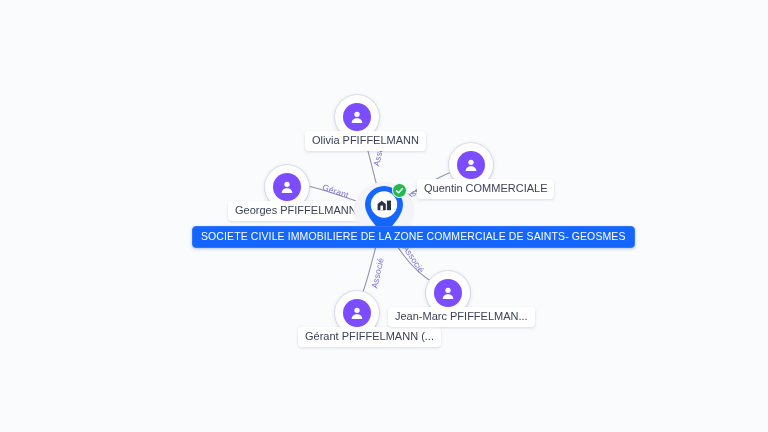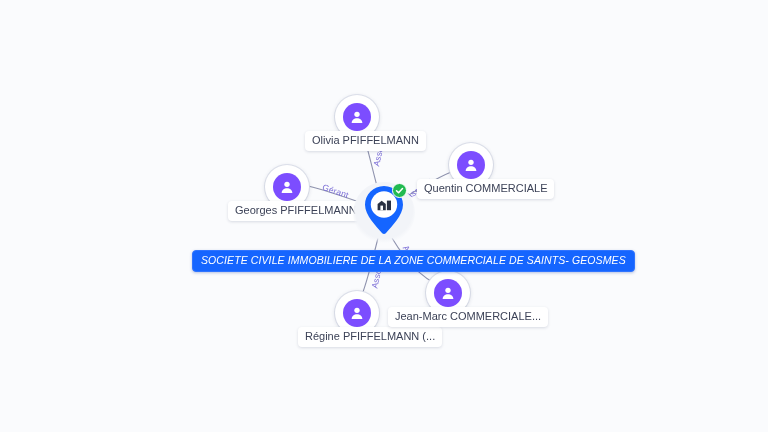--- a/index.html
+++ b/index.html
@@ -185,46 +185,46 @@
   <div class="node-label" style="left:228px; top:201px;">Georges PFIFFELMANN</div>
 
   <div class="person-node" style="left:335px; top:291px;">
     <span class="avatar-circle">
       <svg width="16" height="16" viewBox="0 0 24 24" fill="#ffffff">
         <circle cx="12" cy="8" r="4"></circle>
         <path d="M4 21c0-4.4 3.6-7 8-7s8 2.6 8 7z"></path>
       </svg>
     </span>
   </div>
-  <div class="node-label" style="left:298px; top:327px;">Régine PFIFFELMANN (...</div>
+  <div class="node-label" style="left:298px; top:327px;">Gérant PFIFFELMANN (...</div>
 
   <div class="person-node" style="left:426px; top:271px;">
     <span class="avatar-circle">
       <svg width="16" height="16" viewBox="0 0 24 24" fill="#ffffff">
         <circle cx="12" cy="8" r="4"></circle>
         <path d="M4 21c0-4.4 3.6-7 8-7s8 2.6 8 7z"></path>
       </svg>
     </span>
   </div>
-  <div class="node-label" style="left:388px; top:307px;">Jean-Marc COMMERCIALE...</div>
+  <div class="node-label" style="left:388px; top:307px;">Jean-Marc PFIFFELMAN...</div>
 
   <div class="company-node" style="left:353px; top:182px;">
     <div class="pin-wrap">
       <svg width="44" height="52" viewBox="0 0 44 52" xmlns="http://www.w3.org/2000/svg">
         <path d="M22 2 C11.5 2 3 10.4 3 20.8 C3 31.5 14.5 42.5 20.2 49.2 C21.2 50.3 22.8 50.3 23.8 49.2 C29.5 42.5 41 31.5 41 20.8 C41 10.4 32.5 2 22 2 Z" fill="#1565ff"></path>
         <circle cx="22" cy="20.5" r="13.2" fill="#ffffff"></circle>
         <g fill="#2a3142">
           <path d="M15.6 26.2 v-6.1 l4.1-3.3 l4.1 3.3 v6.1 z"></path>
           <rect x="24.9" y="16.6" width="4.1" height="9.6"></rect>
           <rect x="18.4" y="21.6" width="2.6" height="4.6" fill="#ffffff"></rect>
         </g>
       </svg>
       <span class="verified-badge">
         <svg width="9" height="9" viewBox="0 0 24 24" fill="none" stroke="#ffffff" stroke-width="4" stroke-linecap="round" stroke-linejoin="round">
           <path d="M4 12.5 L9.5 18 L20 6.5"></path>
         </svg>
       </span>
     </div>
   </div>
 
-  <div class="company-label" style="left:192px; top:250px;font-style:italic;">SOCIETE CIVILE IMMOBILIERE DE LA ZONE COMMERCIALE DE SAINTS- GEOSMES</div>
+  <div class="company-label" style="left:192px; top:226px;">SOCIETE CIVILE IMMOBILIERE DE LA ZONE COMMERCIALE DE SAINTS- GEOSMES</div>
 
 </div>
 
 </body></html>

